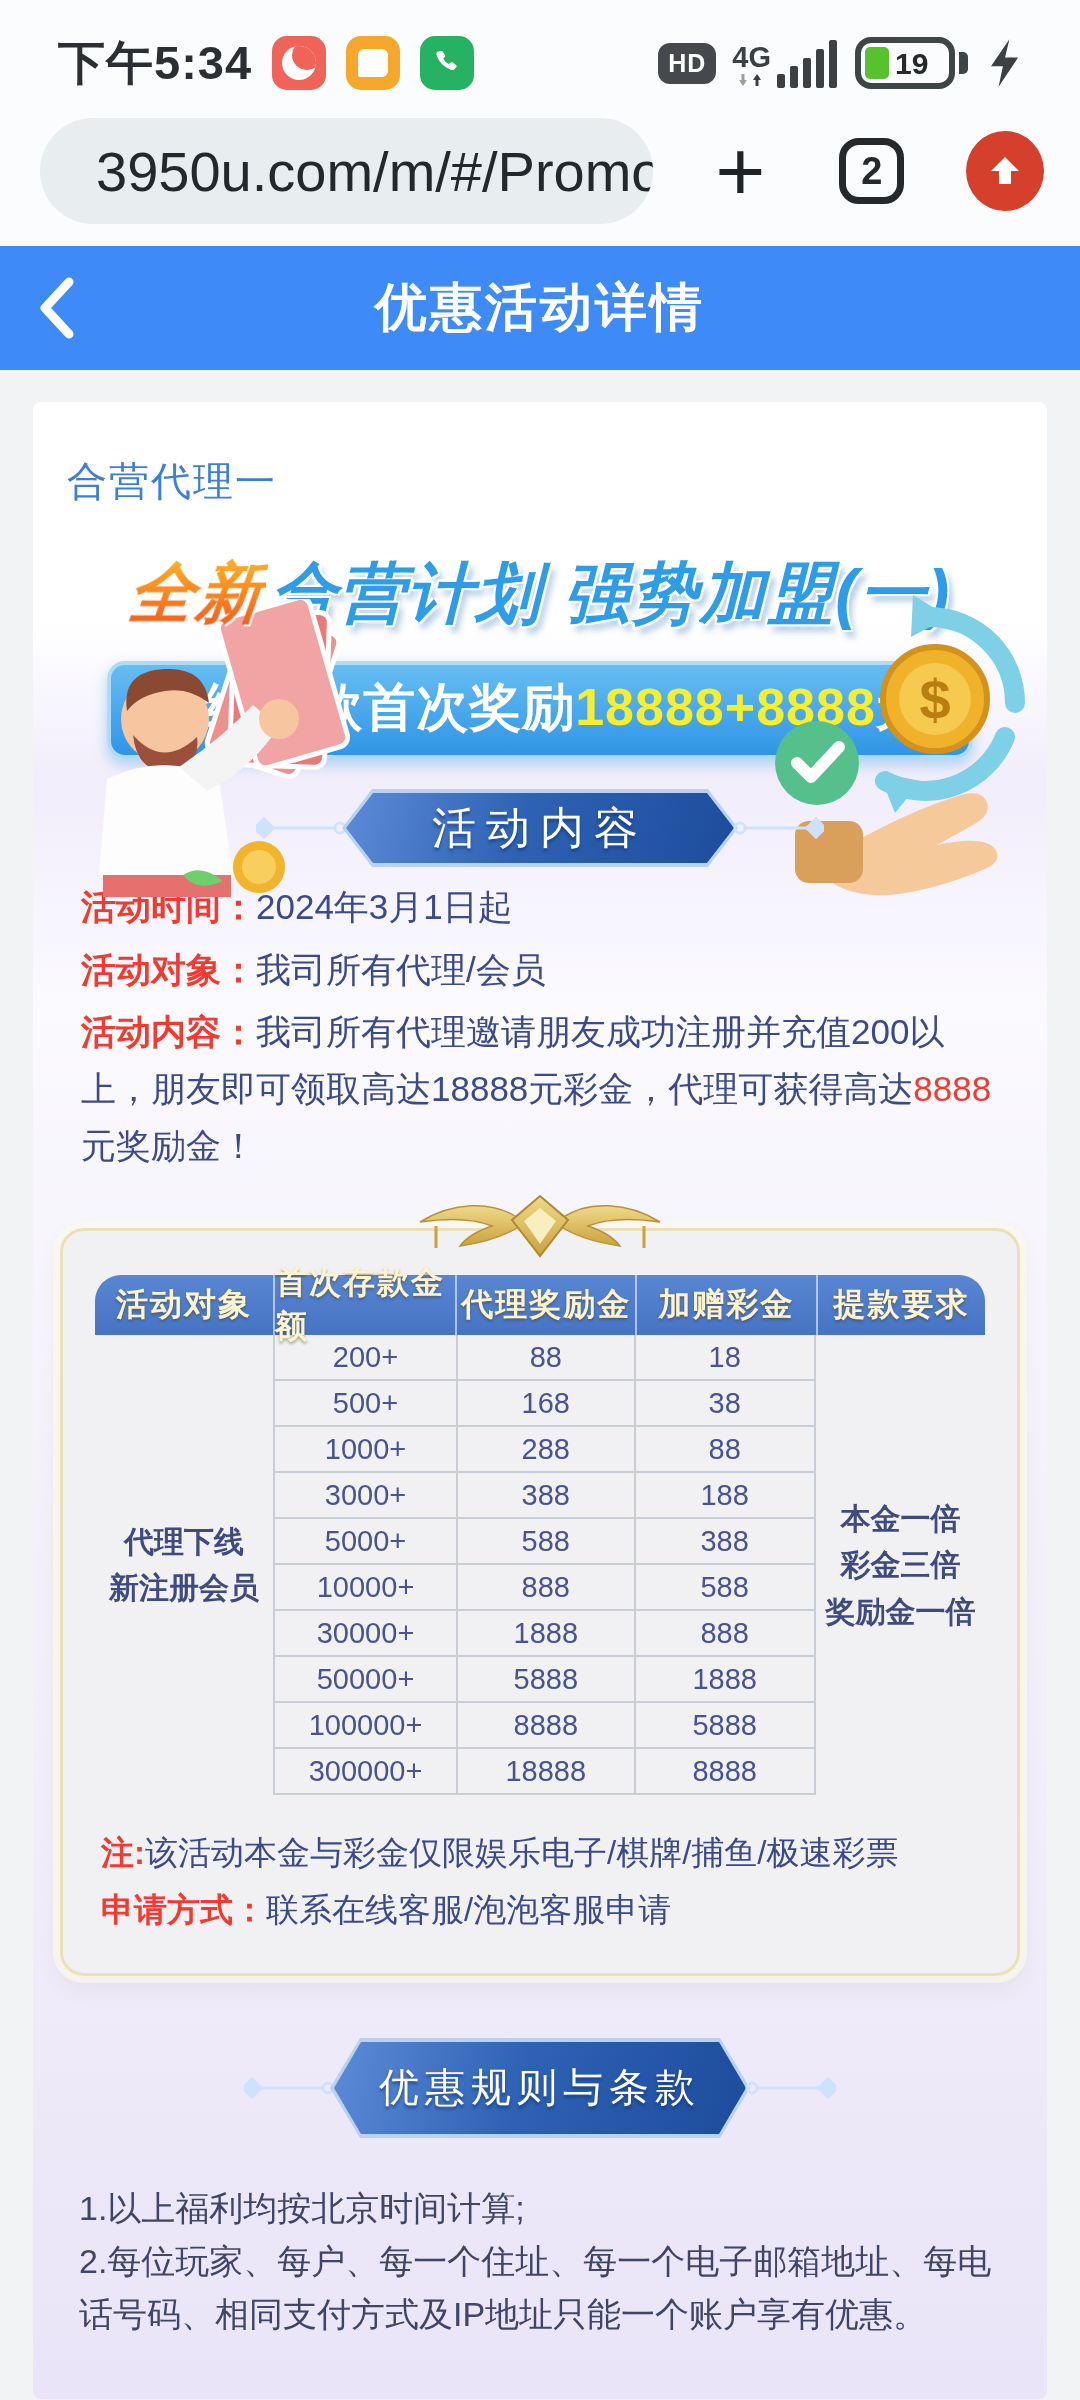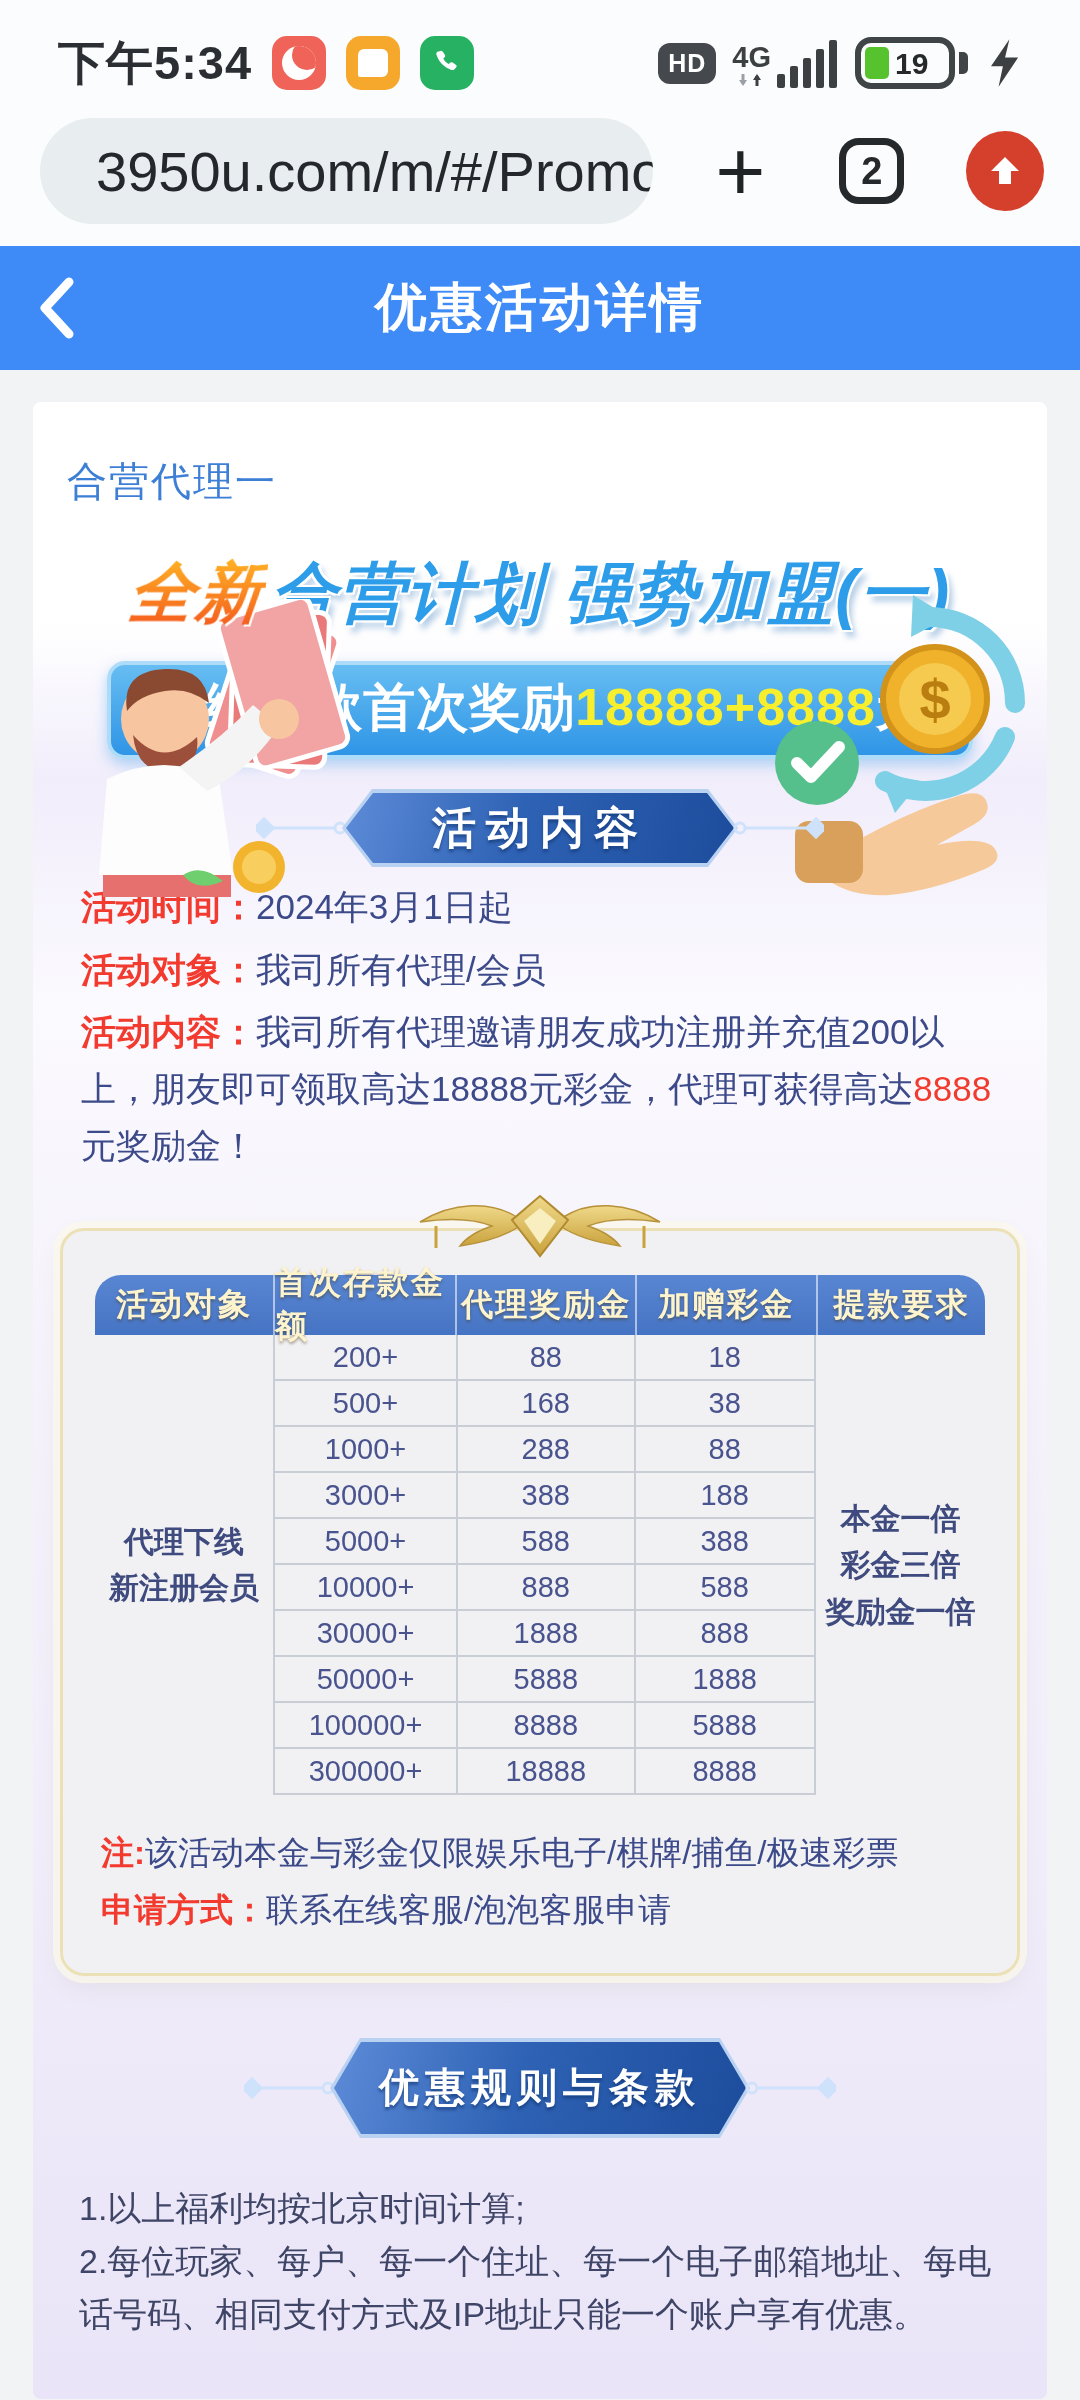--- a/index.html
+++ b/index.html
@@ -77,21 +77,21 @@
     font-size:52px; font-weight:700; color:#fff; letter-spacing:1px;
     box-shadow:0 6px 14px rgba(47,149,230,.35);
   }
   .subpill .amt { color:#f7ee2e; }
   .hexwrap { position:relative; width:396px; margin:30px auto 0 auto; }
   .hex-outer { clip-path:polygon(30px 0,calc(100% - 30px) 0,100% 50%,calc(100% - 30px) 100%,30px 100%,0 50%);
     background:#b9d2f2; padding:4px; }
   .hex-inner { clip-path:polygon(27px 0,calc(100% - 27px) 0,100% 50%,calc(100% - 27px) 100%,27px 100%,0 50%);
     background:linear-gradient(105deg,#5d8bd8 0%,#2e62b4 45%,#1d4c9c 100%);
     height:70px; display:flex; align-items:center; justify-content:center;
-    color:#fff; font-size:44px; font-weight:700; letter-spacing:10px; text-shadow:0 3px 3px rgba(16,52,110,.6);text-align:center;
+    color:#fff; font-size:44px; font-weight:400; letter-spacing:10px; text-shadow:0 3px 3px rgba(16,52,110,.6);text-align:center;
   }
   .hex-deco { position:absolute; top:50%; transform:translateY(-50%); width:96px; height:40px; }
   .hex-deco.l { left:-86px; } .hex-deco.r { right:-86px; transform:translateY(-50%) scaleX(-1); }
   .banner-art { position:absolute; pointer-events:none; }
   
   .info { padding:6px 48px 0 48px; text-align:left; }
   .info p { font-size:35px; line-height:1.62; color:#3c4a8a; margin-top:6px; }
   .rlabel { color:#f23a2e; font-weight:700; }
   .rtext  { color:#f23a2e; font-weight:400; }
   

